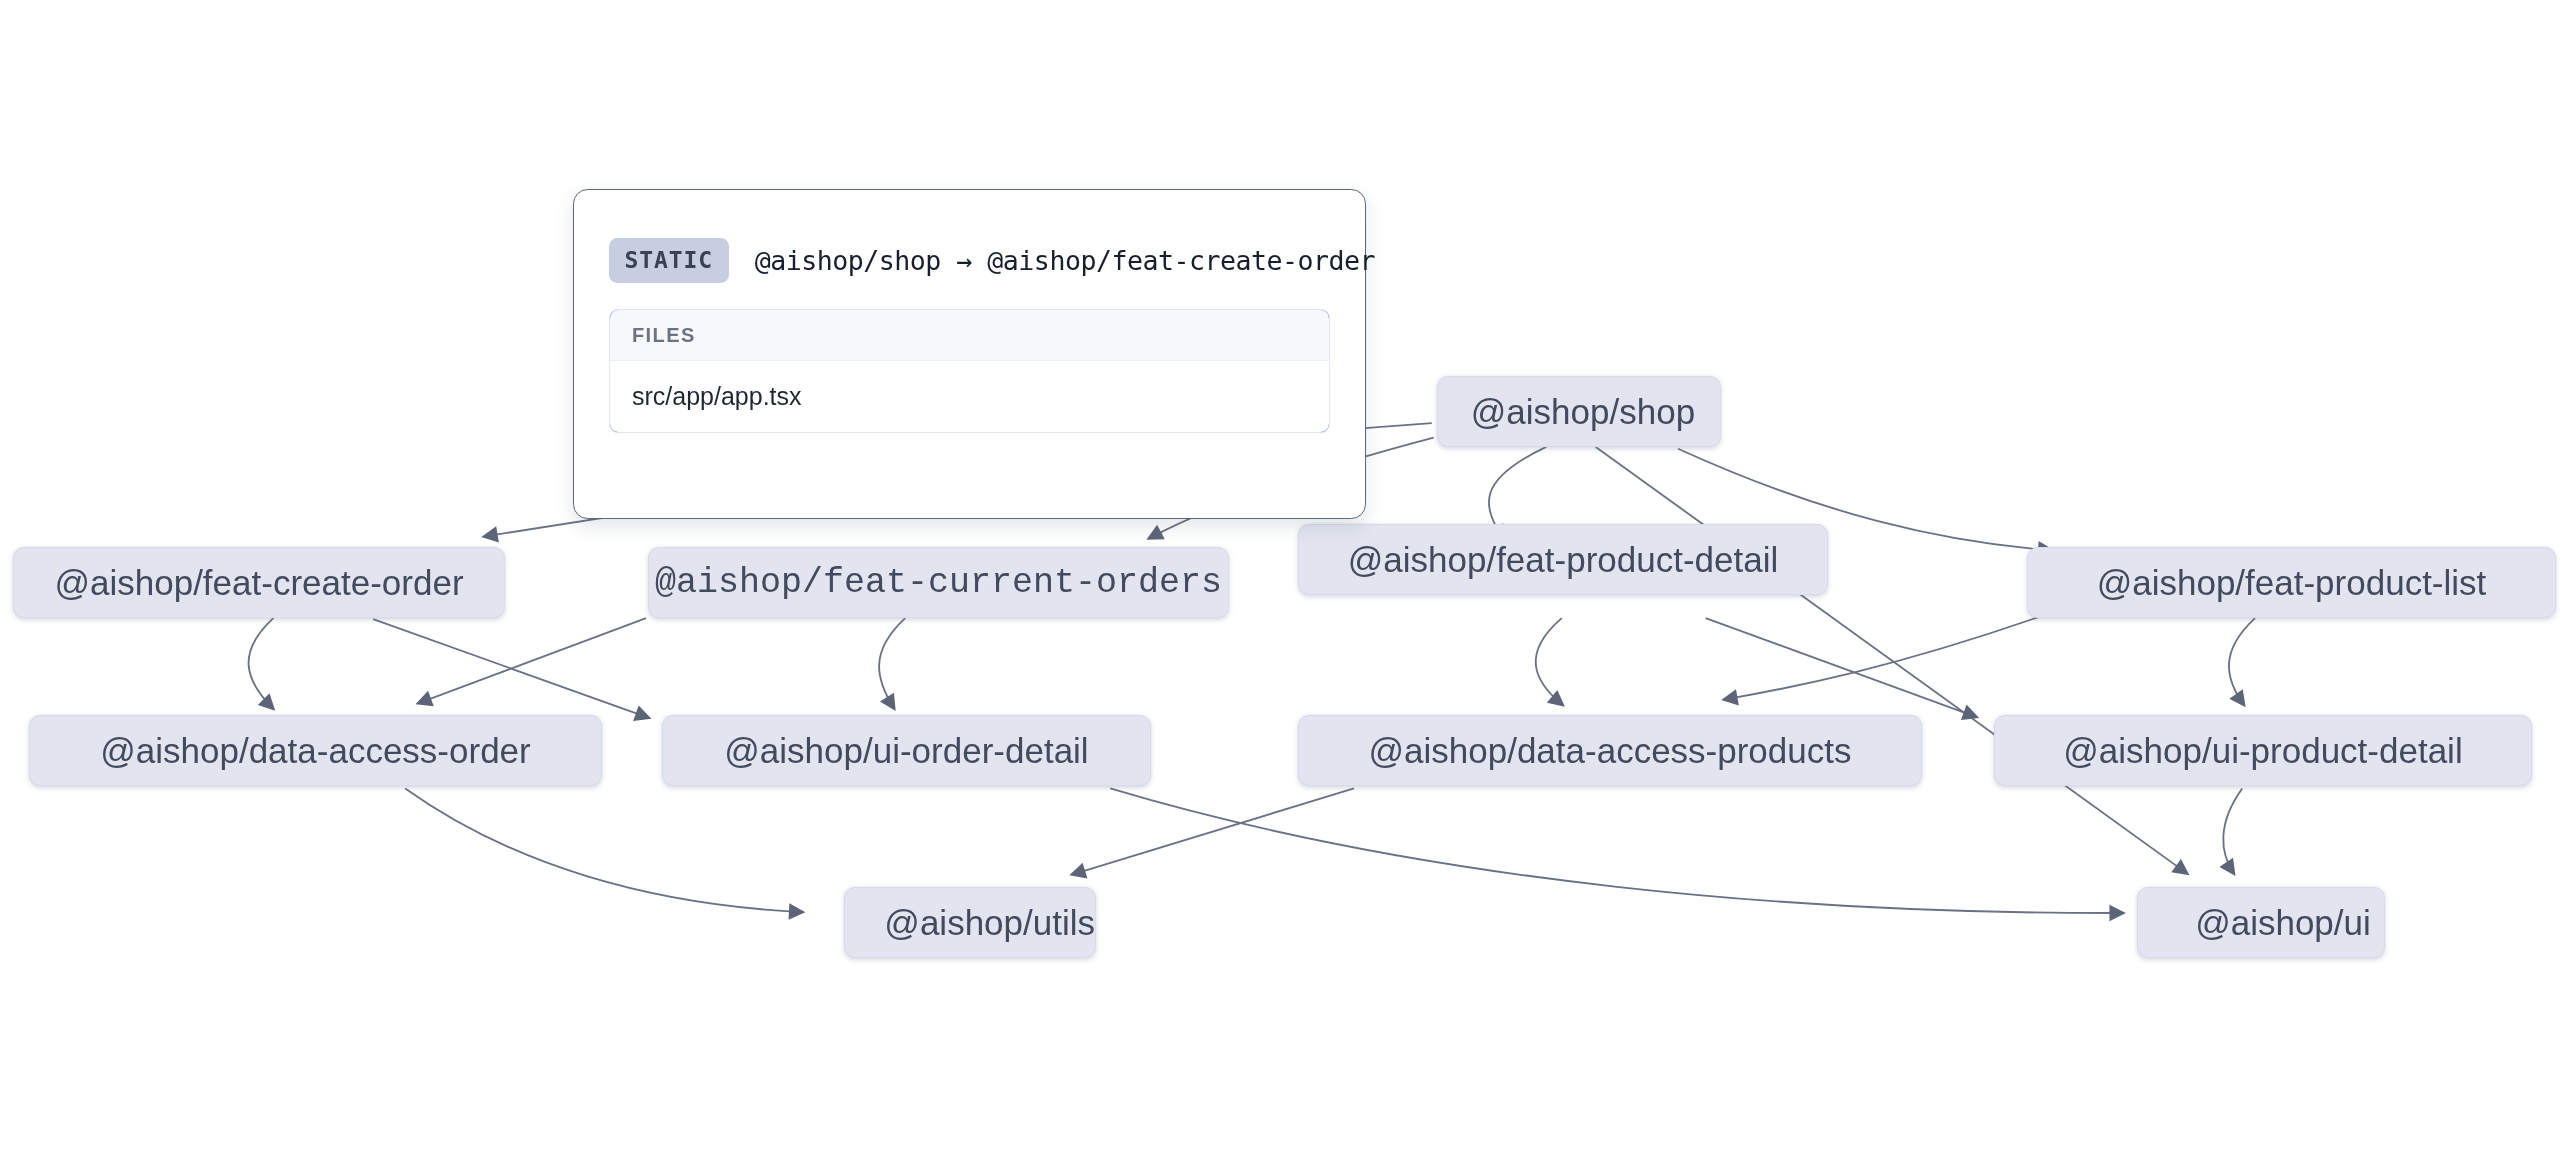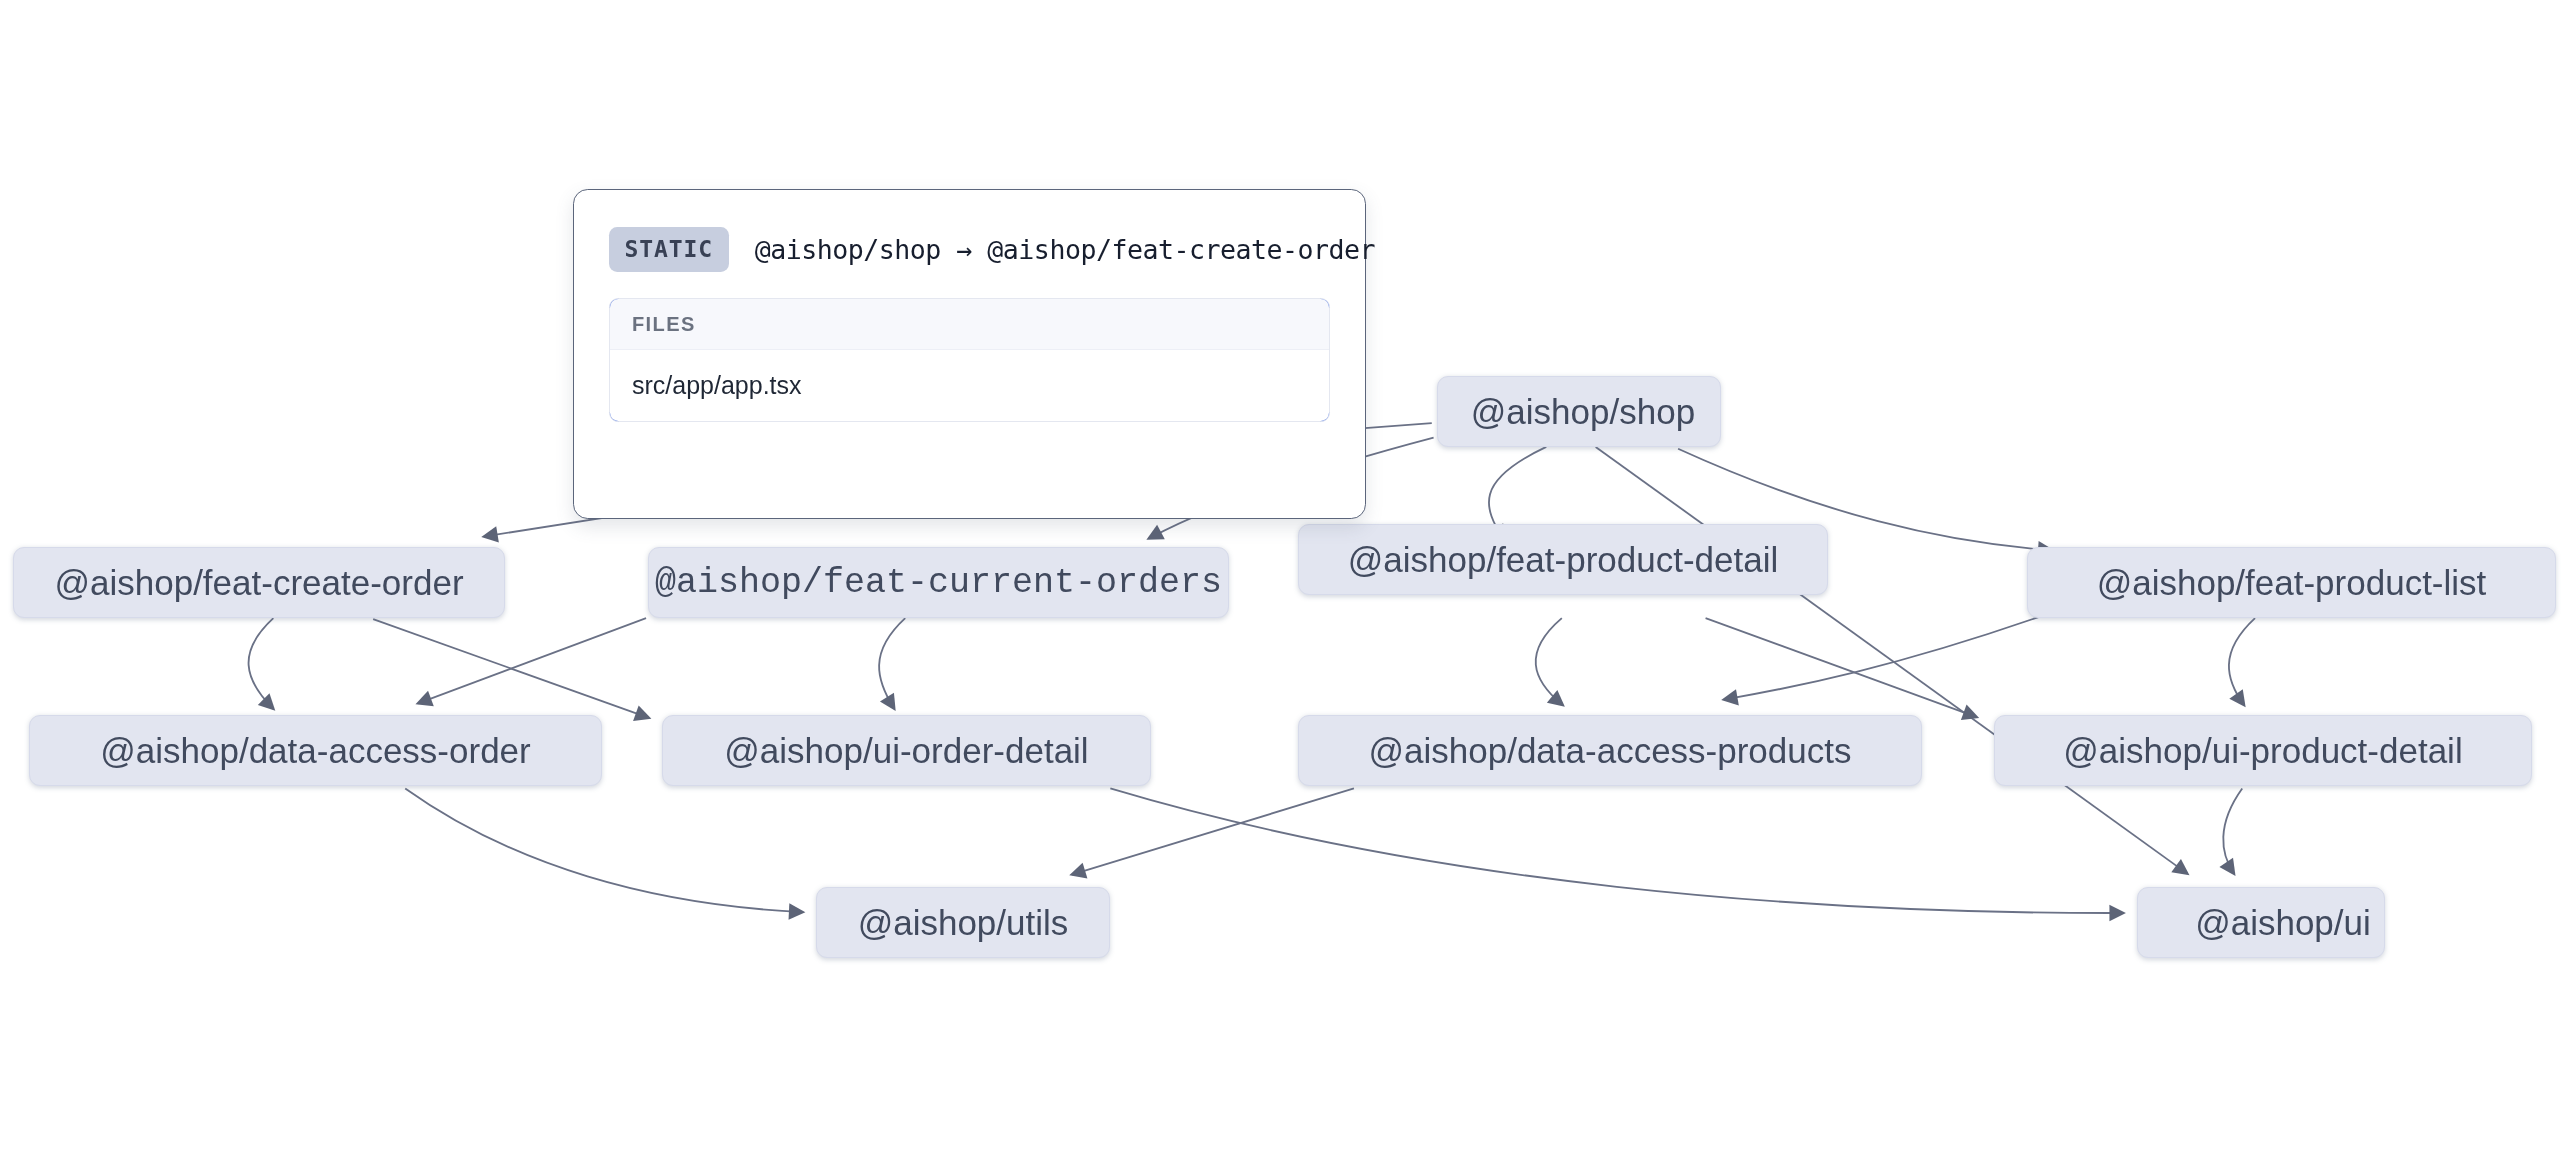--- a/index.html
+++ b/index.html
@@ -13,21 +13,21 @@
     position:absolute;height:71px;box-sizing:border-box;
     background:#e2e5f0;border:0.9px solid #d6daea;border-radius:11px;
     box-shadow:0 1.8px 5.5px rgba(100,116,139,.28);
     display:flex;align-items:center;justify-content:center;
     font-size:35px;color:#414a5e;white-space:nowrap;cursor:pointer;
   }
   .tooltip{
     position:absolute;left:573px;top:189px;width:793px;height:330px;box-sizing:border-box;
     background:#ffffff;border:1.8px solid #5b657b;border-radius:14.7px;
     box-shadow:0 7.3px 18.3px rgba(71,85,105,.15);
-    padding:37px 35px;
+    padding:48px 35px;
   }
   .tooltip-head{display:flex;align-items:center;gap:26px;}
   .badge{
     background:#c7cedf;color:#3941555;color:#394155;border-radius:8.2px;
     font-family:"DejaVu Sans Mono",monospace;font-size:23px;font-weight:bold;
     letter-spacing:0.9px;padding:11px 15.6px;line-height:1;
   }
   .tooltip-title{
     font-family:"DejaVu Sans Mono",monospace;font-size:26.6px;font-weight:500;
     color:#171e2e;letter-spacing:-0.5px;white-space:nowrap;
@@ -101,21 +101,21 @@
   </div>
   <div class="node" style="left:662px;top:715px;width:489px;">
     <span>@aishop/ui-order-detail</span>
   </div>
   <div class="node" style="left:1298px;top:715px;width:624px;">
     <span>@aishop/data-access-products</span>
   </div>
   <div class="node" style="left:1994px;top:715px;width:538px;">
     <span>@aishop/ui-product-detail</span>
   </div>
-  <div class="node" style="left:816px;top:887px;width:294px;">
+  <div class="node" style="left:844px;top:887px;width:252px;justify-content:flex-end;">
     <span>@aishop/utils</span>
   </div>
   <div class="node" style="left:2137px;top:887px;width:248px;padding-left:44px;">
     <span>@aishop/ui</span>
   </div>
 
   <div class="tooltip">
     <div class="tooltip-head">
       <span class="badge">STATIC</span>
       <span class="tooltip-title">@aishop/shop → @aishop/feat-create-order</span>

